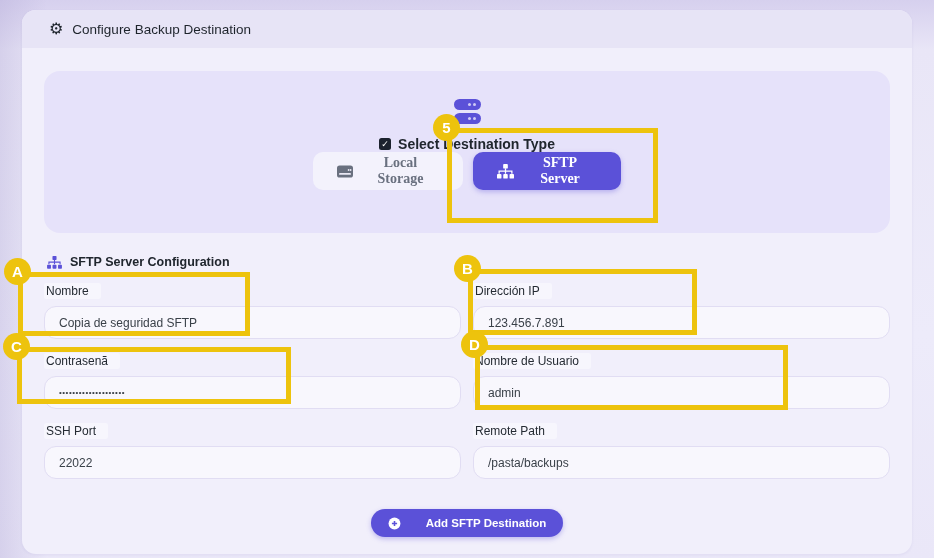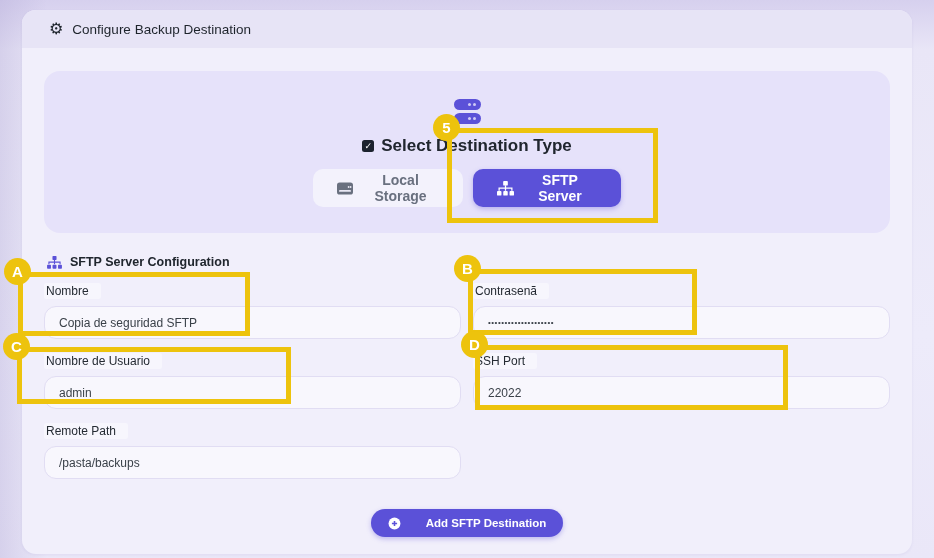--- a/index.html
+++ b/index.html
@@ -40,22 +40,22 @@
   .server-bar::after {
     content:''; position:absolute; right:5px; top:4px; width:3px; height:3px;
     border-radius:50%; background:#cfc9f5; box-shadow:-5px 0 0 #cfc9f5;
   }
   .select-row { margin-top:9px; display:flex; align-items:center; gap:7px; }
   .checkbox {
     width:12px; height:12px; background:#1c222e; border-radius:2.5px;
     display:flex; align-items:center; justify-content:center;
     color:#fff; font-size:9px; line-height:1; cursor:pointer;
   }
-  .select-label { font-size:17px; font-weight:600; color:#20262e; }
-  .dest-buttons { margin-top:13px; display:flex; gap:10px; }
+  .select-label { font-size:14px; font-weight:600; color:#20262e; }
+  .dest-buttons { margin-top:0; display:flex; gap:10px;font-family:Liberation Serif, serif; }
   .dest-btn {
     height:38px; border:none; border-radius:10px; cursor:pointer;
     display:flex; align-items:center; justify-content:center; gap:9px;
     font-family:inherit; font-size:14px; font-weight:700; padding:0 24px;
   }
   .btn-local { background:#f3f2fc; color:#69707f; width:150px; }
   .btn-sftp  { background:#5b51d8; color:#ffffff; width:148px;
                box-shadow:0 2px 5px rgba(91,81,216,0.35); }
 
   
@@ -164,20 +164,24 @@
         </span>
         <span>SFTP Server Configuration</span>
       </div>
 
       <div class="fields-grid">
         <div class="field">
           <span class="field-label">Nombre</span>
           <input type="text" value="Copia de seguridad SFTP" style="">
         </div>
         <div class="field">
+          <span class="field-label">Dirección IP</span>
+          <input type="text" value="123.456.7.891" style="">
+        </div>
+        <div class="field">
           <span class="field-label">Contrasenã</span>
           <input type="text" class="pw" value="••••••••••••••••••••" style="">
         </div>
         <div class="field">
           <span class="field-label">Nombre de Usuario</span>
           <input type="text" value="admin" style="">
         </div>
         <div class="field">
           <span class="field-label">SSH Port</span>
           <input type="text" value="22022" style="">

